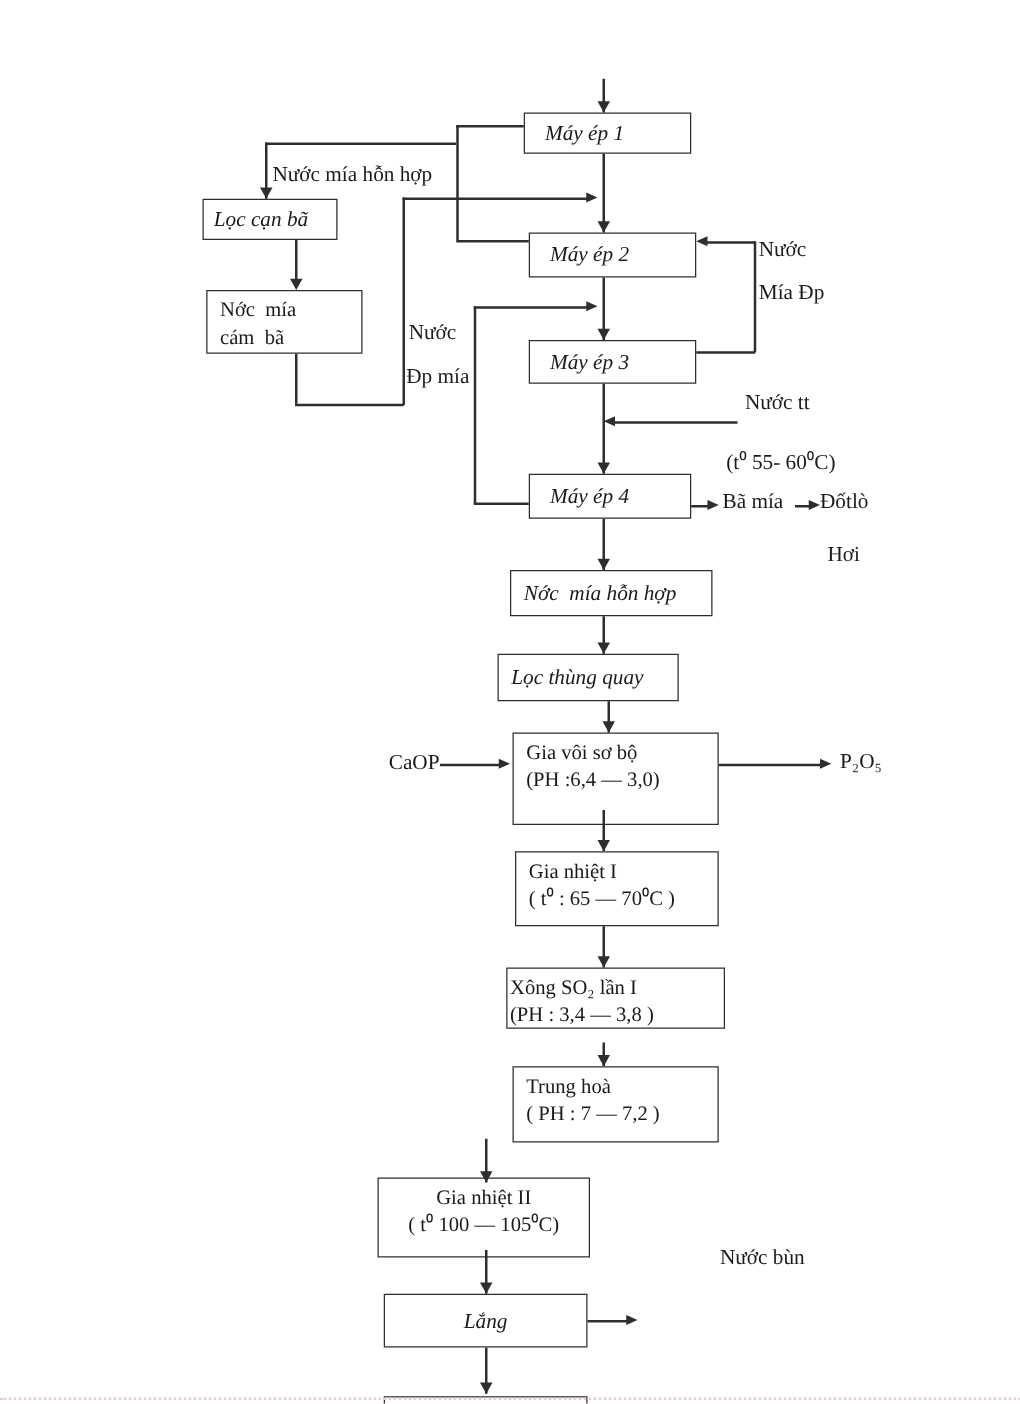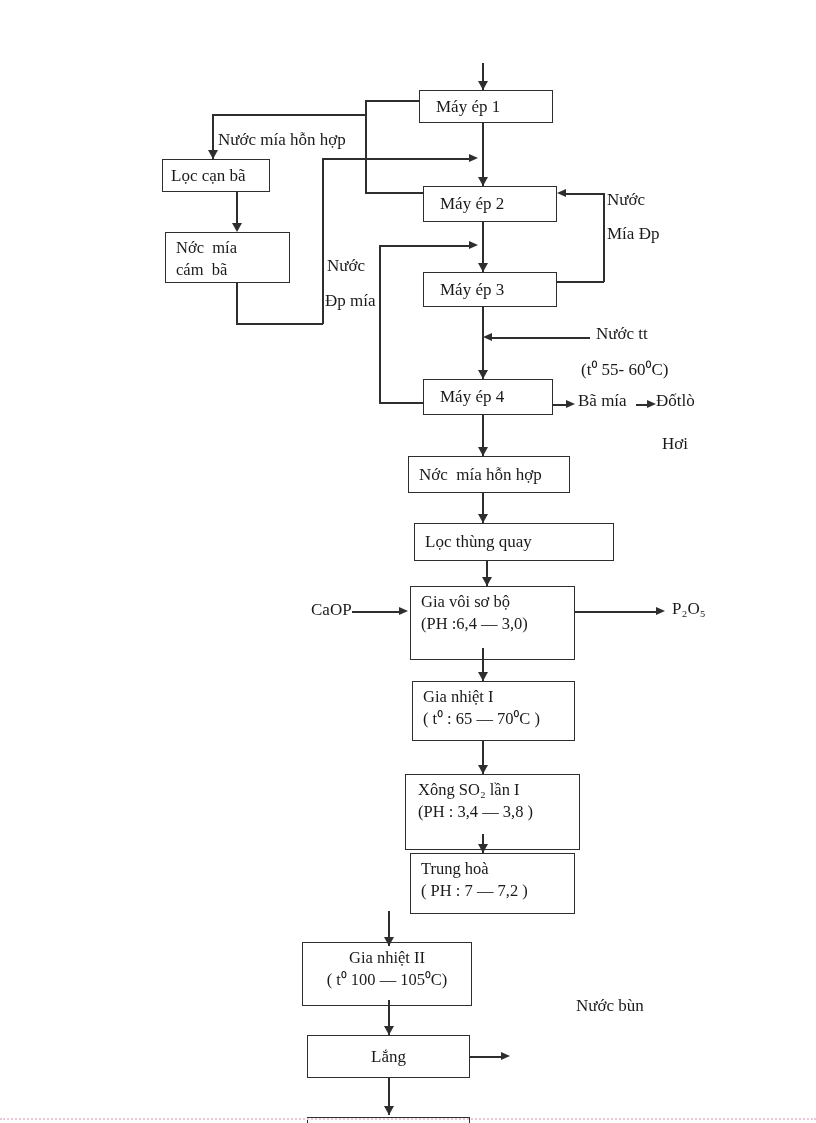--- a/index.html
+++ b/index.html
@@ -6,21 +6,21 @@
   .canvas {
     position:relative; width:816px; height:1123px;
     background:var(--bg,#fff); overflow:hidden;
     font-family:"Liberation Serif", serif; color:#1a1a1a;
   }
   .box {
     position:absolute; box-sizing:border-box;
     border:1.6px solid var(--ink,#2e2e2e); background:#fff;
     font-size:17px;
   }
-  .box.single { display:flex; align-items:center; }
+  .box.single { display:flex; align-items:center;font-style:italic; }
   .box.two { font-size:16.5px; line-height:1.32; padding-top:4px; }
   .box.two .ln { display:block; }
   .box.center { text-align:center; }
   .lbl { position:absolute; font-size:17px; white-space:nowrap; }
   .hl, .vl { position:absolute; background:var(--ink,#2e2e2e); }
   .hl { height:1.6px; }
   .vl { width:1.6px; }
   .ar { position:absolute; width:0; height:0; }
   .ar.d { border-left:5px solid transparent; border-right:5px solid transparent; border-top:9px solid var(--ink,#2e2e2e); }
   .ar.r { border-top:4.5px solid transparent; border-bottom:4.5px solid transparent; border-left:9px solid var(--ink,#2e2e2e); }
@@ -39,33 +39,33 @@
 
   <div class="box single" style="left:162px;top:159px;width:108px;height:33px;padding-left:8px">Lọc cạn bã</div>
 
   <div class="box two" style="left:165px;top:232px;width:125px;height:51px;padding-left:10px">
     <span class="ln">Nớc &nbsp;mía</span>
     <span class="ln">cám &nbsp;bã</span>
   </div>
 
   <div class="box single" style="left:408px;top:456px;width:162px;height:37px;padding-left:10px">Nớc &nbsp;mía hỗn hợp</div>
 
-  <div class="box single" style="left:414px;top:523px;width:200px;height:38px;padding-left:10px">Lọc thùng quay</div>
+  <div class="box single" style="left:398px;top:523px;width:145px;height:38px;padding-left:10px">Lọc thùng quay</div>
 
   <div class="box two" style="left:410px;top:586px;width:165px;height:74px;padding-left:10px">
     <span class="ln">Gia vôi sơ bộ</span>
     <span class="ln">(PH :6,4 — 3,0)</span>
   </div>
 
   <div class="box two" style="left:412px;top:681px;width:163px;height:60px;padding-left:10px">
     <span class="ln">Gia nhiệt I</span>
     <span class="ln">( t⁰ : 65 — 70⁰C )</span>
   </div>
 
-  <div class="box two" style="left:405px;top:774px;width:175px;height:76px;padding-left:12px">
+  <div class="box two" style="left:405px;top:774px;width:175px;height:49px;padding-left:2px">
     <span class="ln">Xông SO₂ lần I</span>
     <span class="ln">(PH : 3,4 — 3,8 )</span>
   </div>
 
   <div class="box two" style="left:410px;top:853px;width:165px;height:61px;padding-left:10px">
     <span class="ln">Trung hoà</span>
     <span class="ln">( PH : 7 — 7,2 )</span>
   </div>
 
   <div class="box two center" style="left:302px;top:942px;width:170px;height:64px">
@@ -75,21 +75,21 @@
 
   <div class="box single" style="left:307px;top:1035px;width:163px;height:43px;justify-content:center">Lắng</div>
 
   <div class="box" style="left:307px;top:1117px;width:163px;height:24px"></div>
 
   <div class="lbl" style="left:218px;top:130px">Nước mía hỗn hợp</div>
   <div class="lbl" style="left:327px;top:256px">Nước</div>
   <div class="lbl" style="left:325px;top:291px">Đp mía</div>
   <div class="lbl" style="left:607px;top:190px">Nước</div>
   <div class="lbl" style="left:607px;top:224px">Mía Đp</div>
-  <div class="lbl" style="left:596px;top:324px">Nước tt</div>
+  <div class="lbl" style="left:596px;top:312px">Nước tt</div>
   <div class="lbl" style="left:581px;top:357px">(t⁰ 55- 60⁰C)</div>
   <div class="lbl" style="left:578px;top:391px">Bã mía</div>
   <div class="lbl" style="left:656px;top:391px">Đốtlò</div>
   <div class="lbl" style="left:662px;top:434px">Hơi</div>
   <div class="lbl" style="left:311px;top:600px">CaOP</div>
   <div class="lbl" style="left:672px;top:599px">P₂O₅</div>
   <div class="lbl" style="left:576px;top:996px">Nước bùn</div>
 
   <div class="vl" style="left:482px;top:63px;height:27px"></div>
   <div class="ar d" style="left:478px;top:81px"></div>

